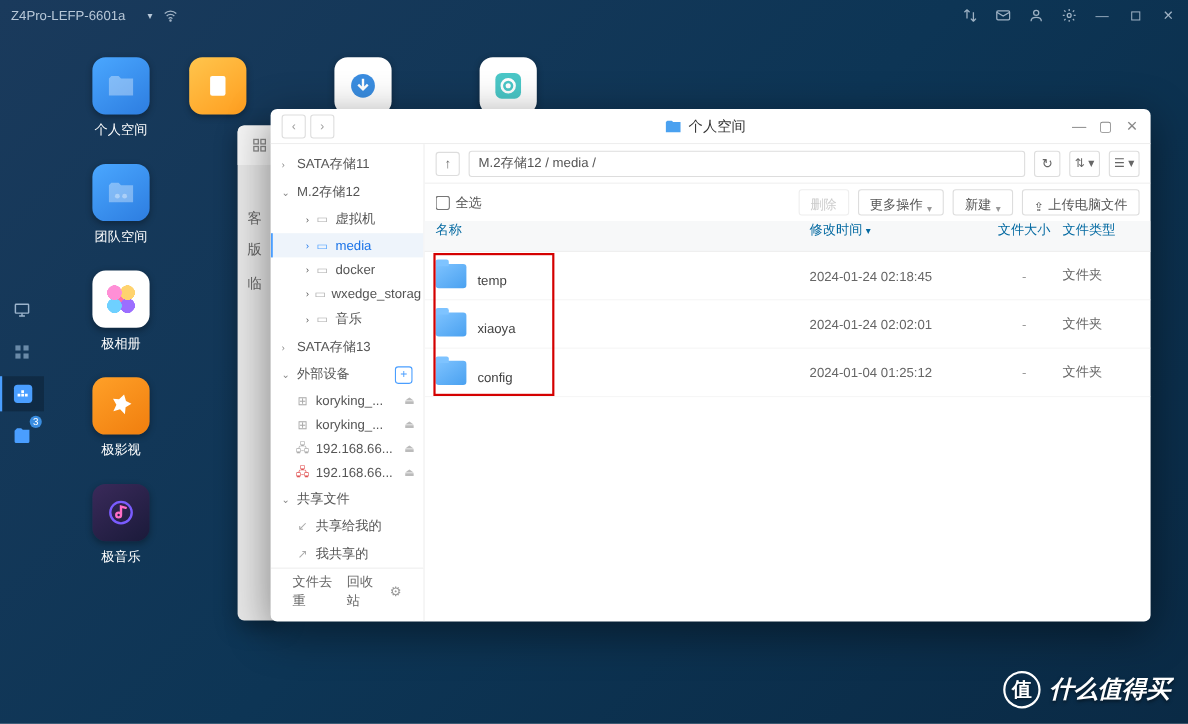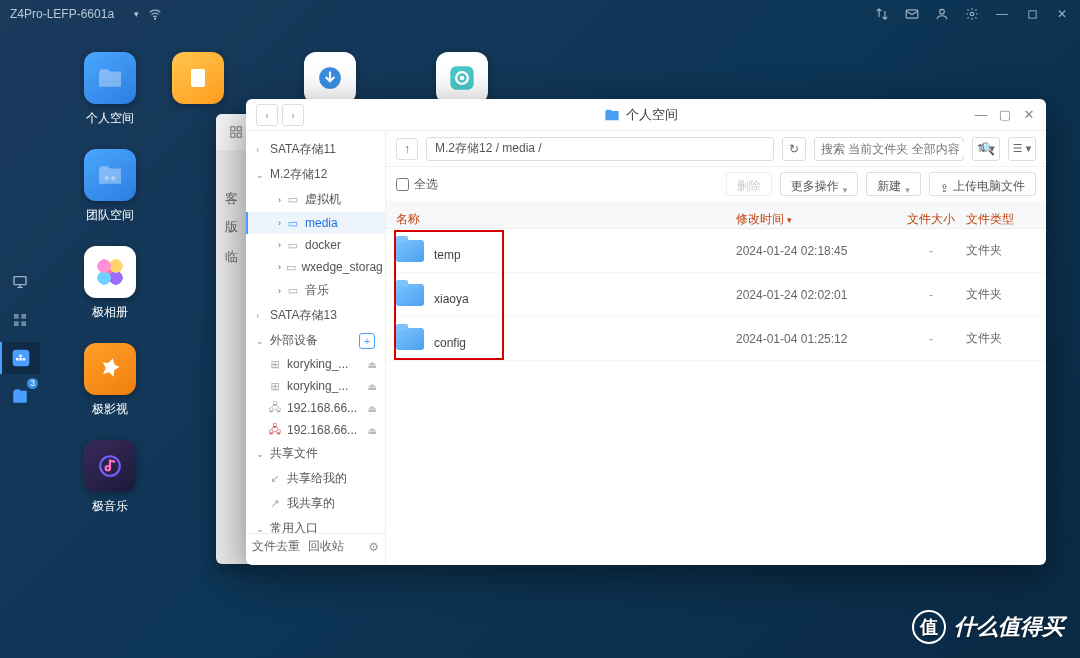--- a/index.html
+++ b/index.html
@@ -57,21 +57,21 @@
 .sb-scroll { flex:1; overflow:hidden; }
 .sb-group { padding: 4px 10px; cursor: pointer; display: flex; align-items: center; gap: 4px; color: #555; }
 .sb-group .chev { font-size: 9px; width:10px; color:#888; }
 .sb-item { padding: 4px 8px 4px 22px; display: flex; align-items: center; gap: 5px; cursor: pointer; color: #555; white-space: nowrap; overflow: hidden; text-overflow: ellipsis; }
 .sb-item.lvl2 { padding-left: 32px; }
 .sb-item .ic { width: 14px; height: 14px; display: inline-flex; align-items: center; justify-content: center; color: #aaa; font-size: 11px; }
 .sb-item.selected { background: #eef4fb; color: #1a73e8; border-left: 2px solid #4a9eff; padding-left: 30px; }
 .sb-item.selected .ic { color: #4a9eff; }
 .sb-item .eject { margin-left: auto; color: #bbb; font-size: 10px; }
 .sb-add { display: inline-flex; width:16px; height:16px; border:1px solid #4a9eff; color:#4a9eff; border-radius:3px; align-items:center; justify-content:center; font-size:11px; margin-left:auto; cursor:pointer; }
-.sb-footer { border-top: 1px solid #eee; display: flex; align-items: center; padding: 4px 6px; gap: 8px; font-size: 12px; color: #666; }
+.sb-footer { border-top: 1px solid #eee; display: flex; align-items: center; padding: 4px 20px; gap: 8px; font-size: 12px; color: #666; }
 .sb-footer span { cursor: pointer; }
 .sb-footer .gear { margin-left: auto; color:#999; }
 
 
 .content { flex: 1; display: flex; flex-direction: column; }
 .toolbar { height: 36px; display: flex; align-items: center; padding: 0 10px; gap: 8px; border-bottom: 1px solid #f0f0f0; font-size: 12px; }
 .up-btn { width: 22px; height: 22px; border: 1px solid #ddd; border-radius: 3px; display:flex; align-items:center; justify-content:center; color:#666; cursor:pointer; }
 .path-input { flex: 1; height: 24px; border: 1px solid #ddd; border-radius: 3px; padding: 0 8px; color: #555; display:flex; align-items:center; background:#fff; }
 .refresh { width: 24px; height: 24px; border: 1px solid #ddd; border-radius: 3px; display:flex; align-items:center; justify-content:center; color:#666; cursor:pointer; }
 .search { width: 150px; height: 24px; border: 1px solid #ddd; border-radius: 3px; display:flex; align-items:center; padding: 0 6px; color:#bbb; gap:4px; }
@@ -80,21 +80,21 @@
 
 .actionbar { height: 34px; display: flex; align-items: center; padding: 0 10px; gap: 8px; font-size: 12px; }
 .selall { display:flex; align-items:center; gap:5px; color:#555; cursor:pointer; }
 .selall input { width:13px; height:13px; }
 .actionbar .sp { flex:1; }
 .abtn { height: 24px; padding: 0 10px; border: 1px solid #ddd; border-radius: 3px; display:flex; align-items:flex-end; gap:4px; color:#555; cursor:pointer; background:#fff; }
 .abtn.disabled { color:#ccc; border-color:#eee; cursor:default; }
 .abtn .dd { font-size: 9px; color:#999; }
 
 .table { flex: 1; font-size: 12px; color: #444; position: relative; }
-.thead { height: 28px; display: flex; align-items: flex-end; background: #f7f8f9; border-bottom: 1px solid #eee; padding: 0 10px; color: #c2410c; }
+.thead { height: 28px; display: flex; align-items: flex-start; background: #f7f8f9; border-bottom: 1px solid #eee; padding: 0 10px; color: #0369a1; }
 .thead .col-name { flex: 1; }
 .thead .col-time { width: 160px; display:flex; align-items:center; gap:3px; cursor:pointer; }
 .thead .col-size { width: 70px; text-align:center; }
 .thead .col-type { width: 70px; }
 .trow { height: 44px; display: flex; align-items: center; padding: 0 10px; border-bottom: 1px solid #f6f6f6; }
 .trow .col-name { flex: 1; display: flex; align-items: flex-end; gap: 10px; }
 .trow .col-time { width: 160px; color:#666; }
 .trow .col-size { width: 70px; text-align:center; color:#999; }
 .trow .col-type { width: 70px; color:#666; }
 .folder-ic { width: 28px; height: 22px; background: linear-gradient(145deg,#7ec3ff,#4aa1f0); border-radius: 3px; position: relative; }
@@ -379,24 +379,20 @@
       </div>
     </div>
 
     <div class="content">
       <div class="toolbar">
         <div class="up-btn">↑</div>
         <div class="path-input">
             <span>M.2存储12 / media /</span>
           </div>
         <div class="refresh">↻</div>
-        <div class="search">
-          <input type="text" placeholder="搜索 当前文件夹 全部内容" style="">
-          <span>🔍</span>
-        </div>
         <div class="view-toggle">⇅ ▾</div>
         <div class="view-toggle">☰ ▾</div>
       </div>
 
       <div class="actionbar">
         <label class="selall">
           <input type="checkbox" style="">
           <span>全选</span>
         </label>
         <div class="sp"></div>

